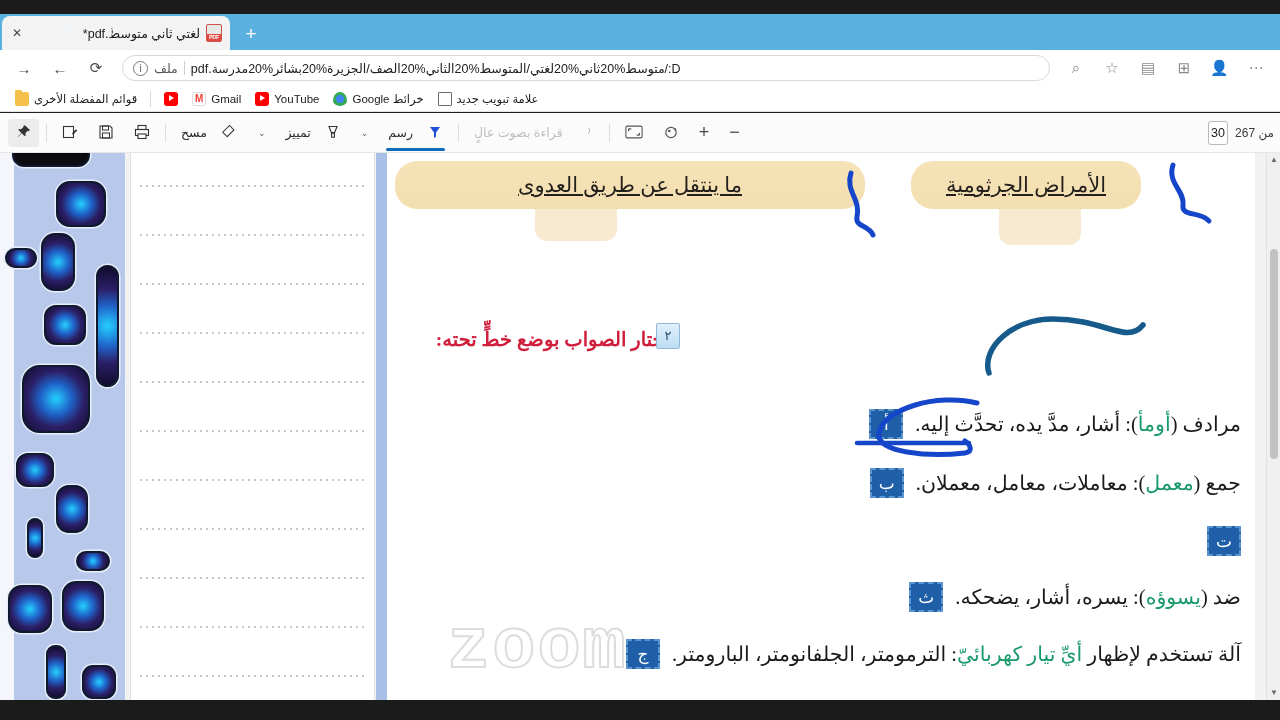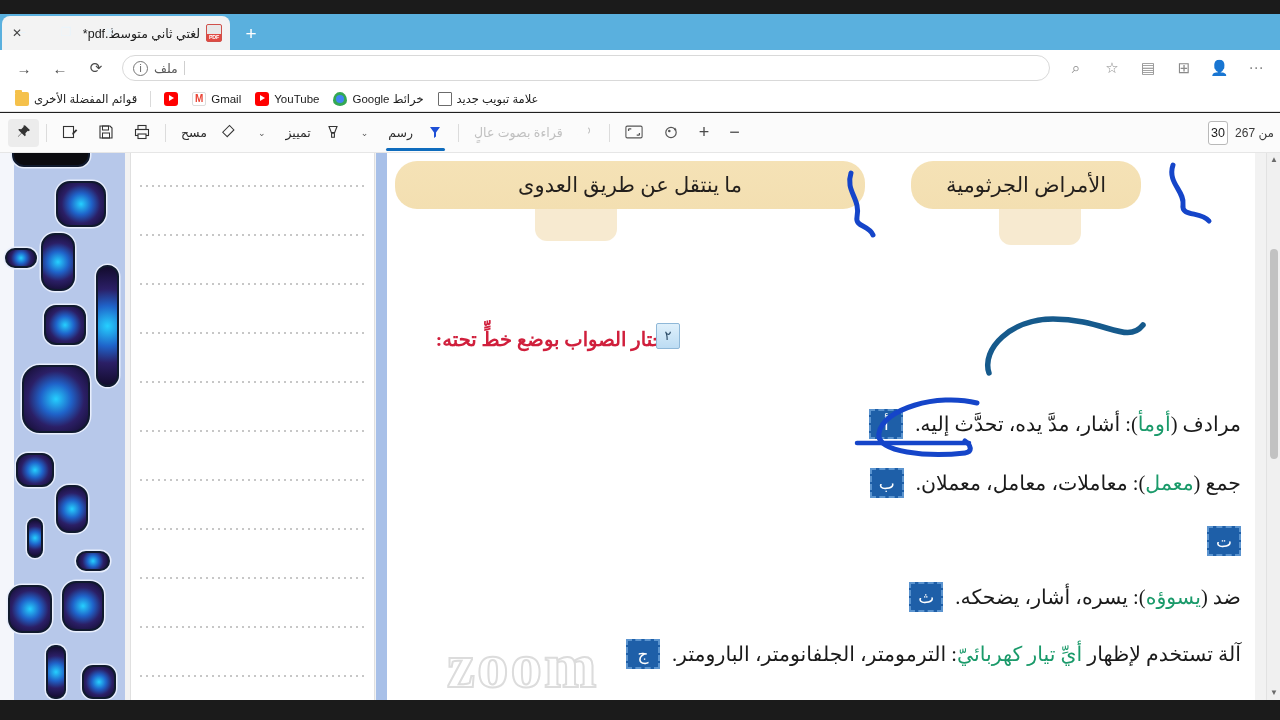--- a/index.html
+++ b/index.html
@@ -178,21 +178,21 @@
     position: absolute; left: 387px; top: 0; width: 868px; height: 547px;
     background: #ffffff; overflow: hidden;
   }
 
   
   .capsule {
     position: absolute; background: linear-gradient(#f5e2b6, #f3dfb1);
     border-radius: 22px;
     display: flex; align-items: center; justify-content: center;
     font-family: "Liberation Serif", "DejaVu Serif", serif;
-    color: #231f1c; white-space: nowrap;
+    color: #231f1c; white-space: nowrap; text-decoration: underline;
   }
   .capsule-tab {
     position: absolute; background: #f7ead0; border-radius: 0 0 12px 12px;
   }
 
   
   .ex-head {
     position: absolute; direction: rtl;
     font-family: "Liberation Serif", "DejaVu Serif", serif;
     font-weight: bold; color: #d01f3c; font-size: 19.5px; white-space: nowrap;
@@ -221,24 +221,24 @@
     font-family: "Liberation Serif", "DejaVu Serif", serif;
     font-size: 20.5px; color: #1a1a1a; white-space: nowrap;
   }
   .green { color: #1a9a6a; }
 
   
   .ink { position: absolute; pointer-events: none; }
 
   
   .watermark {
-    position: absolute; left: 60px; bottom: 2px;
-    font-size: 63px; font-weight: bold; letter-spacing: 2px;
+    position: absolute; left: 60px; bottom: 16px;
+    font-size: 72px; font-weight: bold; letter-spacing: 2px;
     color: transparent; -webkit-text-stroke: 2px #dcdcdc;
-    font-family: Liberation Serif, serif; line-height: 1;
+    font-family: Liberation Mono, monospace; line-height: 1;
   }
 
   
   .vscroll {
     position: absolute; right: 0; top: 0; width: 14px; height: 547px;
     background: #f0f0f0; border-left: 1px solid #e2e2e2;
   }
   .vscroll .thumb { position: absolute; left: 3px; width: 8px; border-radius: 4px; background: #c2c2c2; }
   .vscroll .arrow { position: absolute; left: 0; width: 14px; height: 14px; color: #6a6a6a; font-size: 8px; text-align: center; line-height: 14px; }
 
@@ -269,20 +269,21 @@
 
   <div class="navbar">
     <div class="navbtn enabled">→</div>
     <div class="navbtn enabled">←</div>
     <div class="navbtn enabled">⟳</div>
 
     <div class="omnibox">
       <span class="info-icon">i</span>
       <span class="om-scheme">ملف</span>
       <span class="om-sep"></span>
+      <span class="om-url" title="D:/متوسط%20ثاني%20لغتي/المتوسط%20الثاني%20الصف/الجزيرة%20بشائر%20مدرسة.pdf">D:/متوسط%20ثاني%20لغتي/المتوسط%20الثاني%20الصف/الجزيرة%20بشائر%20مدرسة.pdf</span>
     </div>
 
     <div class="rightbtns">
       <div class="navbtn">⌕</div>
       <div class="navbtn">☆</div>
       <div class="navbtn">▤</div>
       <div class="navbtn">⊞</div>
       <div class="navbtn">👤</div>
       <div class="navbtn">⋯</div>
     </div>

